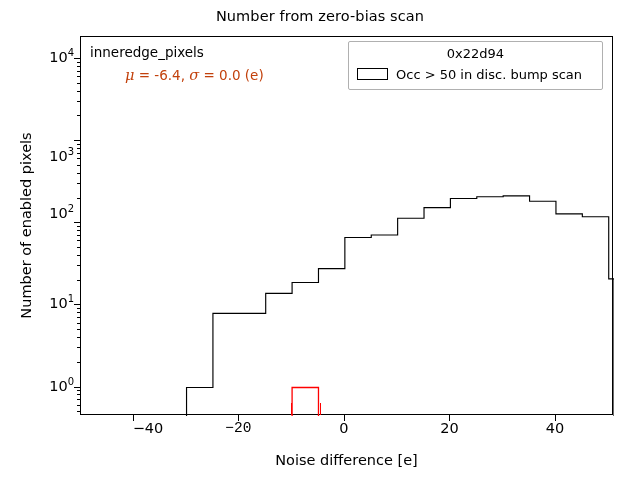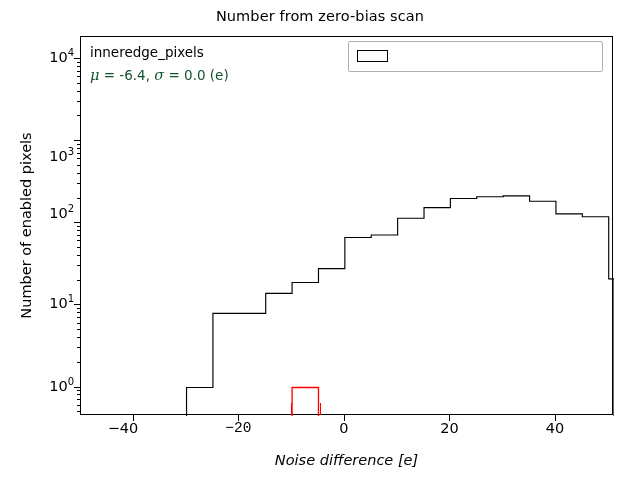--- a/index.html
+++ b/index.html
@@ -98,21 +98,20 @@
     border-top: 1px solid #000;
   }
   
   #xlabel {
     position: absolute;
     left: 80px;
     top: 452px;
     width: 533px;
     text-align: center;
     font-size: 14.5px;
-    font-style: italic;
   }
   .xtick-label {
     position: absolute;
     top: 420px;
     width: 60px;
     margin-left: -30px;
     text-align: center;
     font-size: 14.5px;
   }
   .xtick-major {
@@ -131,21 +130,21 @@
   }
   
   #annotation {
     position: absolute;
     left: 90px;
     top: 42px;
     font-size: 13.5px;
     line-height: 1.62;
   }
   #annotation .line { white-space: nowrap; }
-  #annotation .red { color: #14532d; }
+  #annotation .red { color: #c2410c; margin-left: 35px; }
   .mathvar {
     font-family: "DejaVu Serif", serif;
     font-style: italic;
     font-size: 14.5px;
   }
   
   #legend {
     position: absolute;
     left: 348px;
     top: 41px;
@@ -256,34 +255,36 @@
   <div id="x-ticks">
       <div class="xtick-major" style="left: 132.772px;"></div>
       <div class="xtick-major" style="left: 238.317px;"></div>
       <div class="xtick-major" style="left: 343.861px;"></div>
       <div class="xtick-major" style="left: 449.406px;"></div>
       <div class="xtick-major" style="left: 554.95px;"></div>
       <div class="xtick-red" style="left: 291.089px;"></div>
       <div class="xtick-red" style="left: 320.114px;"></div>
     </div>
   <div id="x-tick-labels">
-      <div class="xtick-label" style="left: 123px;">−40</div>
+      <div class="xtick-label" style="left: 148px;">−40</div>
       <div class="xtick-label" style="left: 238.317px; font-family: Liberation Mono, monospace;">−20</div>
       <div class="xtick-label" style="left: 343.861px;">0</div>
       <div class="xtick-label" style="left: 449.406px;">20</div>
       <div class="xtick-label" style="left: 554.95px;">40</div>
     </div>
   <div id="xlabel">Noise difference [e]</div>
 
   <div id="annotation">
     <div class="line">inneredge_pixels</div>
     <div class="line red"><span class="mathvar">μ</span><span> = -6.4, </span><span class="mathvar">σ</span><span> = 0.0 (e)</span></div>
   </div>
 
   <div id="legend">
+    <div id="legend-title">0x22d94</div>
     <div id="legend-rows">
         <div class="legend-row">
           <span class="legend-swatch black"></span>
+          <span class="legend-text">Occ &gt; 50 in disc. bump scan</span>
         </div>
       </div>
   </div>
 
 </div>
 
 </body></html>

